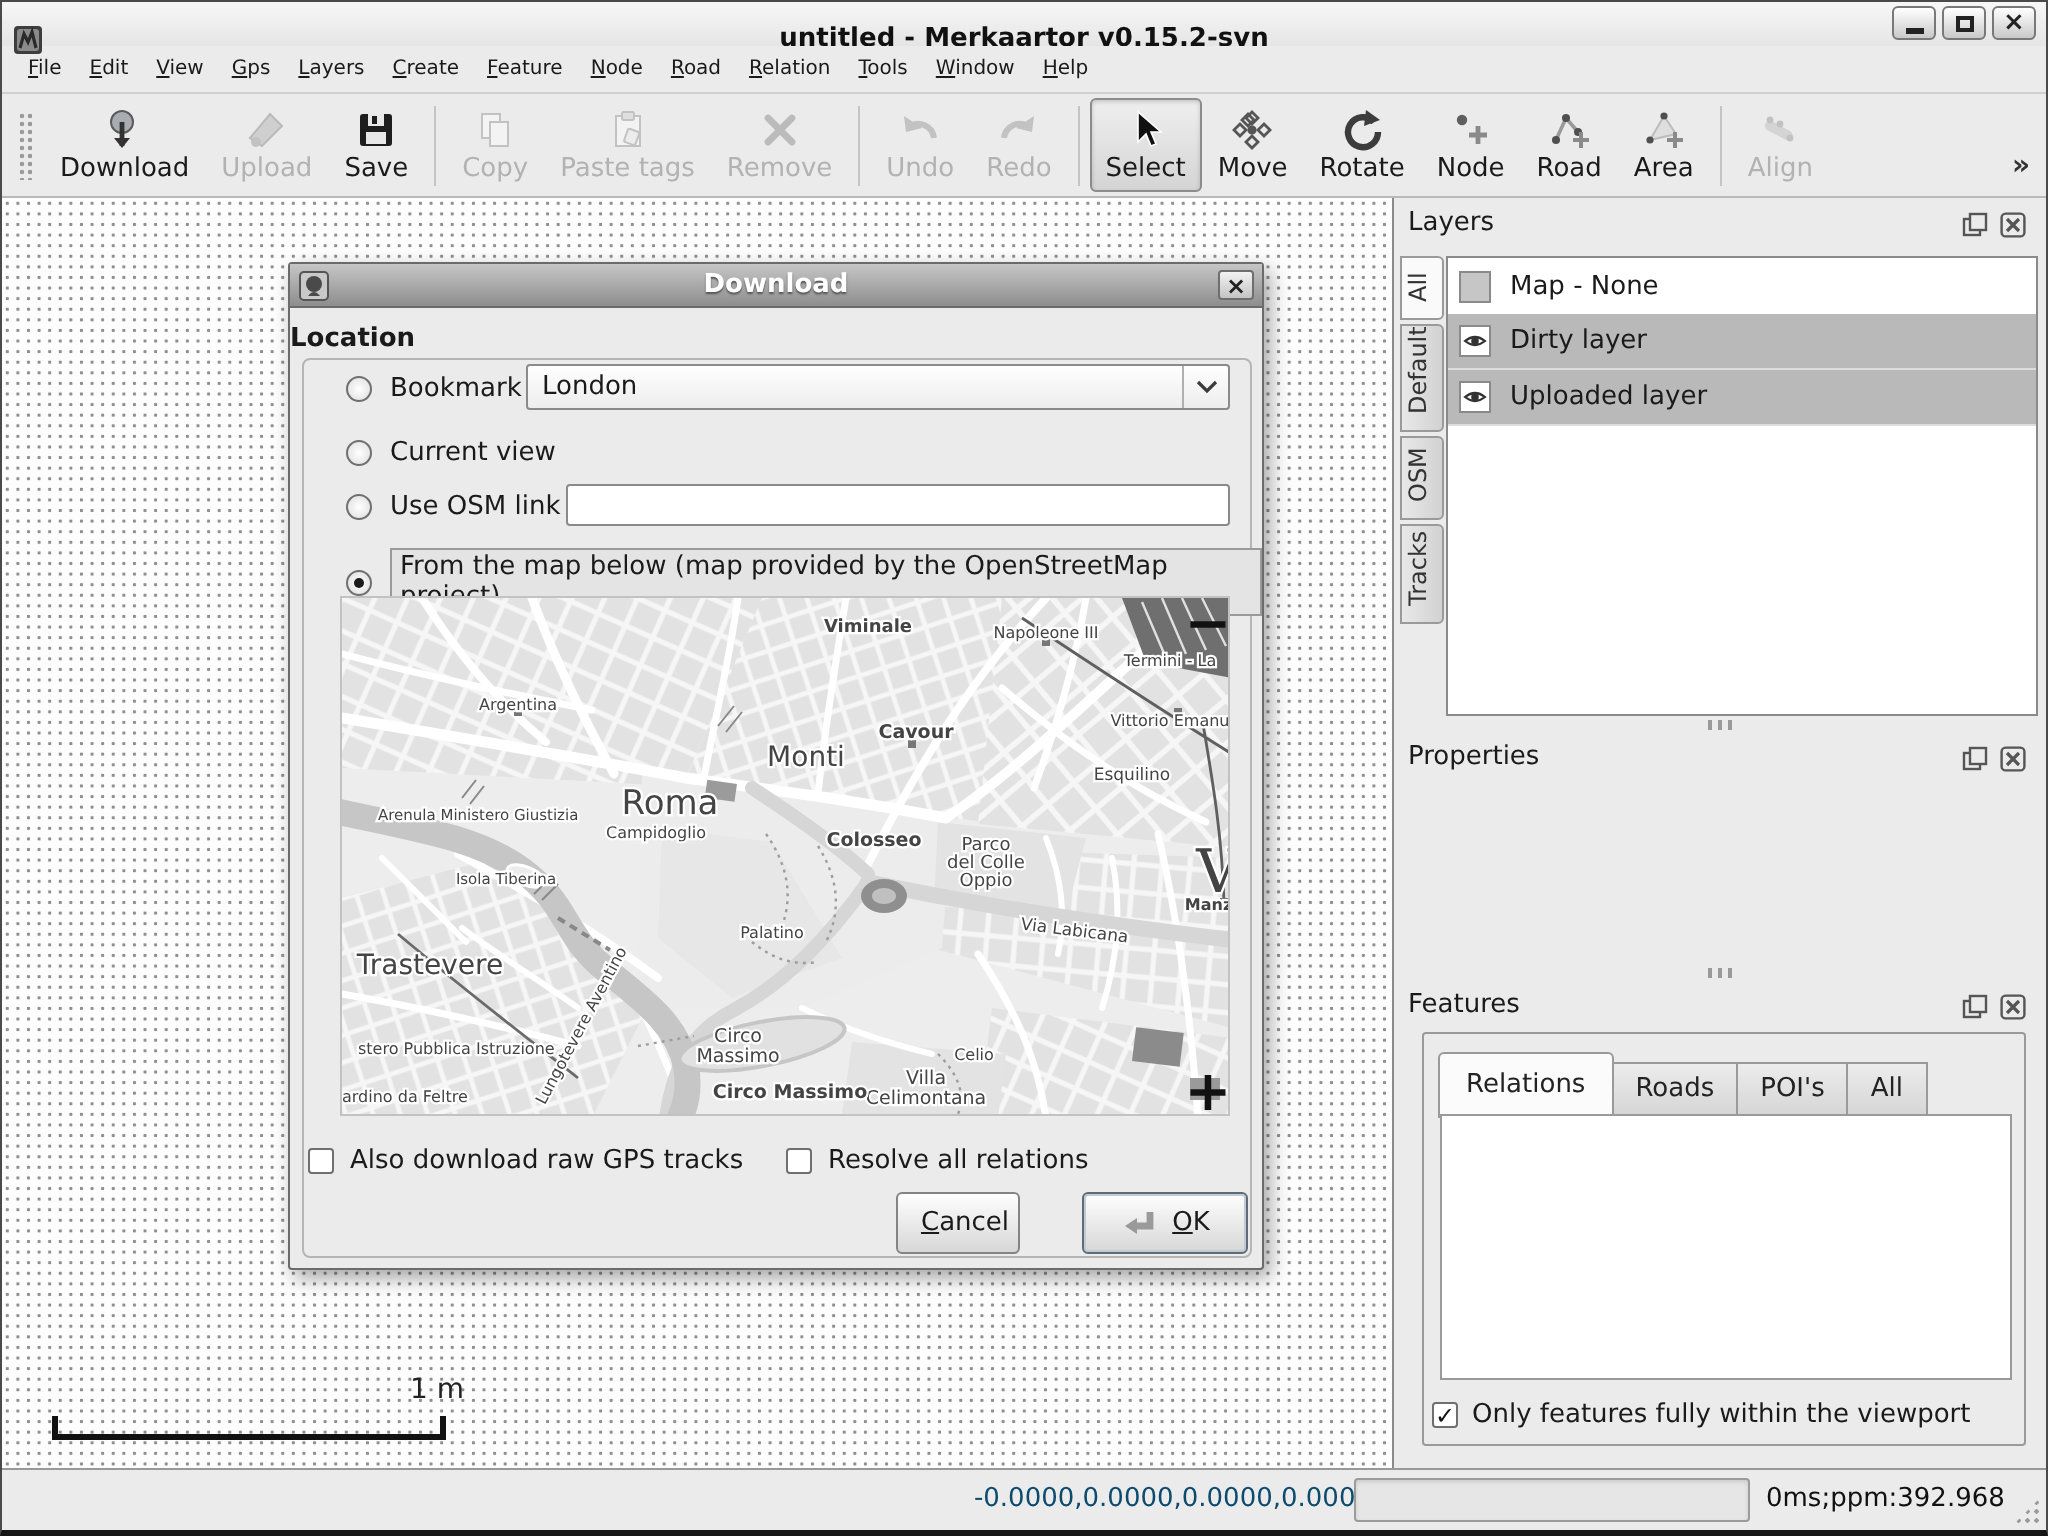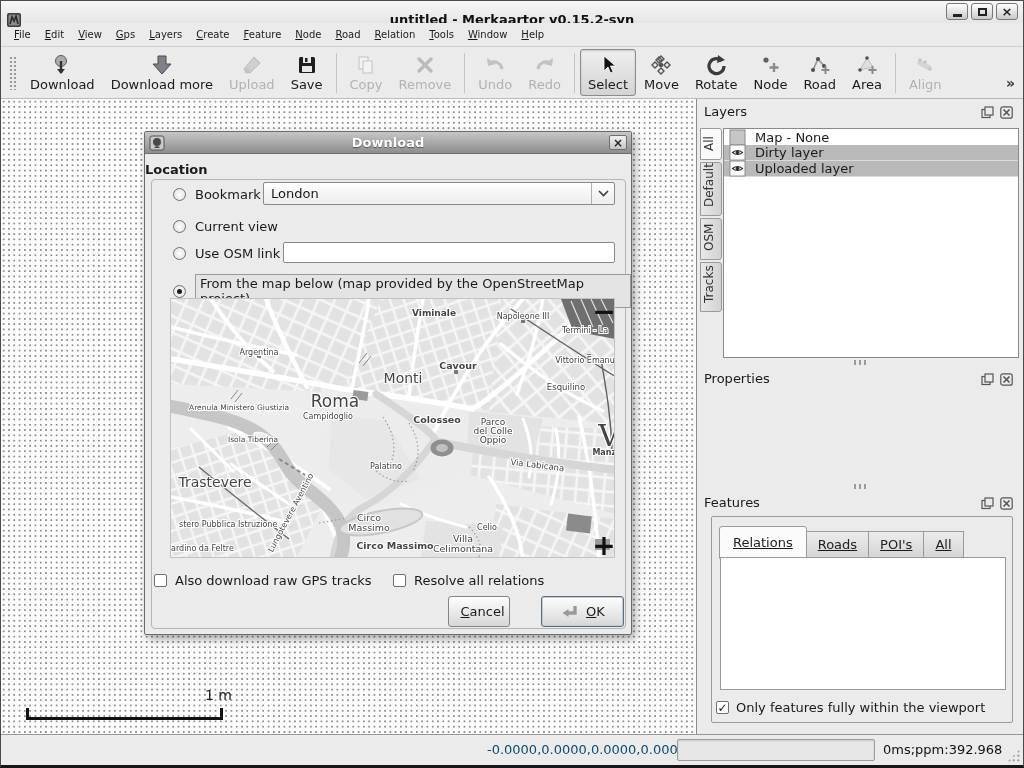--- a/index.html
+++ b/index.html
@@ -43,28 +43,28 @@
 
   
   .rightpanel { position:absolute; top:0; left:696px; right:0; bottom:0; background:#ebebeb; font-size:13px; }
   .paneltitle { position:absolute; left:7px; font-size:13px; color:#1a1a1a; }
   .panelicons { position:absolute; display:flex; gap:6px; }
   .picon { width:13px; height:13px; }
   .vtabs { position:absolute; left:3px; top:29px; width:22px; display:flex; flex-direction:column; gap:2px; }
   .vtab { writing-mode:vertical-rl; transform:rotate(180deg); padding:8px 1px; background:linear-gradient(90deg,#d2d2d2,#e8e8e8); border:1px solid #9a9a9a; font-size:12px; color:#333; text-align:center; border-radius:3px 0 0 3px; }
   .vtab.active { background:#fafafa; }
   .layerlist { position:absolute; left:26px; top:29px; width:296px; height:230px; background:#ffffff; border:1px solid #8a8a8a; }
-  .lrow { height:16px; display:flex; align-items:center; gap:9px; padding-left:5px; }
+  .lrow { height:28px; display:flex; align-items:center; gap:9px; padding-left:5px; }
   .lrow.selected { background:#b9b9b9; border-bottom:1px solid #dcdcdc; }
   .licon { width:17px; height:17px; flex:0 0 auto; }
   .splitdots { position:absolute; left:0; right:0; display:flex; justify-content:center; gap:3px; }
   .splitdots i { width:2px; height:5px; background:#9a9a9a; display:block; }
 
   .featbox { position:absolute; left:14px; top:417px; width:302px; height:207px; border:1px solid #9a9a9a; border-radius:2px; }
-  .ftabs { position:absolute; left:7px; top:9px; display:flex; align-items:flex-end;text-decoration:underline; }
+  .ftabs { position:absolute; left:7px; top:9px; display:flex; align-items:flex-end; }
   .ftab { padding:5px 11px; background:linear-gradient(#ececec,#d6d6d6); border:1px solid #9a9a9a; border-left:none; font-size:13px; color:#222; }
   .ftab:first-child { border-left:1px solid #9a9a9a; border-radius:3px 0 0 0; }
   .ftab.active { background:#fbfbfb; padding:8px 13px; border-radius:3px 3px 0 0; border-left:1px solid #9a9a9a; margin-bottom:-1px; }
   .featlist { position:absolute; left:8px; top:40px; width:286px; height:133px; background:#ffffff; border:1px solid #9a9a9a; }
   .viewportrow { position:absolute; left:4px; top:183px; display:flex; align-items:center; gap:7px; }
 
   
   .statusbar { position:absolute; left:0; right:0; bottom:0; height:31px; background:#ebebeb; border-top:1px solid #989898; font-size:13px; }
   .sb-coords { position:absolute; right:337px; top:7px; color:#0c4a6e; }
   .sb-progress { position:absolute; left:676px; top:4px; width:198px; height:22px; background:#e6e6e6; border:1px solid #9c9c9c; border-radius:2px; box-shadow:inset 0 1px 2px rgba(0,0,0,.12); }
@@ -142,26 +142,20 @@
     <div class="thandle"></div>
 
     <div class="tbtn">
       <svg viewBox="0 0 22 22">
           <circle cx="10" cy="7" r="5.5" fill="#a9adb2" stroke="#5a5a5a"></circle>
           <path d="M10 7 L10 19" stroke="#333" stroke-width="2.4"></path>
           <path d="M6 15 L10 20 L14 15" fill="#333"></path>
         </svg>
       <span>Download</span>
     </div>
-    <div class="tbtn">
-      <svg viewBox="0 0 22 22">
-          <path d="M7 2 h8 v8 h5 l-9 10 -9,-10 h5 z" fill="#7d8288" stroke="#4a4a4a"></path>
-        </svg>
-      <span>Download more</span>
-    </div>
     <div class="tbtn disabled">
       <svg viewBox="0 0 22 22">
           <path d="M3 15 L13 3 L19 9 L9 19 z" fill="#b7a98f" stroke="#777"></path>
           <circle cx="6" cy="17" r="2.5" fill="#8a8a8a"></circle>
         </svg>
       <span>Upload</span>
     </div>
     <div class="tbtn">
       <svg viewBox="0 0 22 22">
           <rect x="3" y="3" width="16" height="16" rx="1.5" fill="#1e1e1e"></rect>
@@ -173,20 +167,28 @@
     </div>
 
     <div class="tsep"></div>
 
     <div class="tbtn disabled">
       <svg viewBox="0 0 22 22">
           <rect x="4" y="3" width="9" height="12" fill="#fff" stroke="#8a8a8a"></rect>
           <rect x="8" y="7" width="9" height="12" fill="#fff" stroke="#8a8a8a"></rect>
         </svg>
       <span>Copy</span>
+    </div>
+    <div class="tbtn disabled">
+      <svg viewBox="0 0 22 22">
+          <rect x="5" y="4" width="12" height="15" fill="#fff" stroke="#8a8a8a"></rect>
+          <rect x="8" y="2" width="6" height="4" rx="1" fill="#cfcfcf" stroke="#8a8a8a"></rect>
+          <rect x="10" y="11" width="6" height="7" rx="1" fill="#eee" stroke="#8a8a8a" transform="rotate(20 13 14)"></rect>
+        </svg>
+      <span>Paste tags</span>
     </div>
     <div class="tbtn disabled">
       <svg viewBox="0 0 22 22">
           <path d="M5 5 L17 17 M17 5 L5 17" stroke="#7a7a7a" stroke-width="3.4" stroke-linecap="round"></path>
         </svg>
       <span>Remove</span>
     </div>
 
     <div class="tsep"></div>
 

